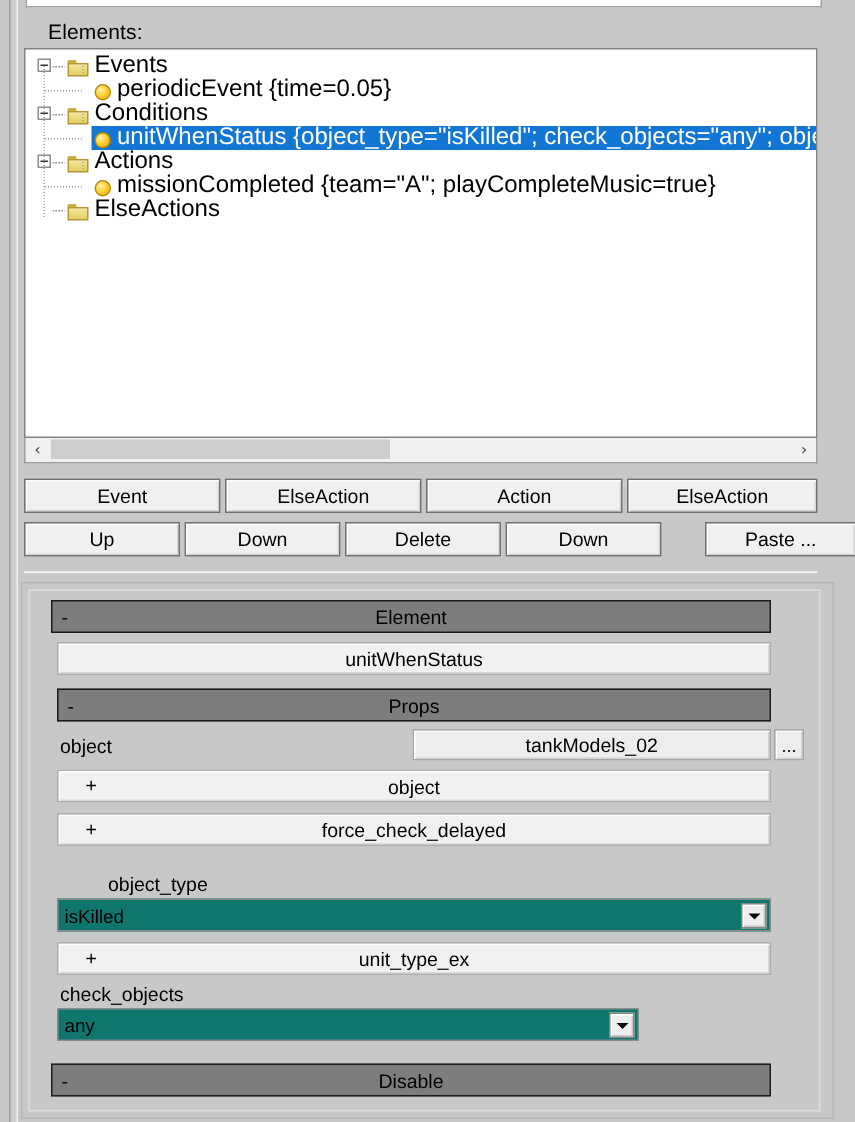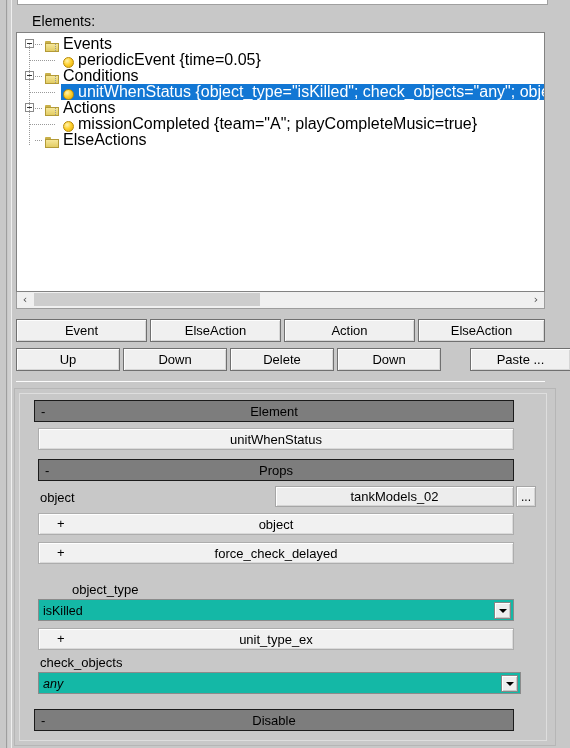--- a/index.html
+++ b/index.html
@@ -67,21 +67,21 @@
 
   .proplabel{position:absolute;font-size:13px;color:#000;}
 
   .valuebtn{position:absolute;height:21px;background:#ededed;border:1px solid #a6a6a6;box-sizing:border-box;
             display:flex;align-items:center;justify-content:center;font-size:13px;
             box-shadow:inset 1px 1px 0 #ffffff, inset -1px -1px 0 #d4d4d4;}
   .dotsbtn{position:absolute;height:21px;width:20px;background:#ededed;border:1px solid #a6a6a6;box-sizing:border-box;
            display:flex;align-items:center;justify-content:center;font-size:12px;
            box-shadow:inset 1px 1px 0 #ffffff, inset -1px -1px 0 #d4d4d4;}
 
-  .combo{position:absolute;height:22px;background:#14b8a6;border:1px solid #8b8b8b;box-sizing:border-box;}
+  .combo{position:absolute;height:22px;background:#0f766e;border:1px solid #8b8b8b;box-sizing:border-box;}
   .combo .txt{position:absolute;left:4px;top:0;height:22px;line-height:22px;font-size:12.5px;color:#000;}
   .combo .drop{position:absolute;right:2px;top:2px;width:17px;height:17px;background:#eee;
                border:1px solid #868686;box-sizing:border-box;
                box-shadow:inset 1px 1px 0 #ffffff, inset -1px -1px 0 #c9c9c9;
                display:flex;align-items:center;justify-content:center;}
   .combo .drop .tri{width:0;height:0;border-left:4px solid transparent;border-right:4px solid transparent;border-top:4px solid #000;}
 
   .watermark{position:absolute;left:180px;top:418px;width:230px;height:46px;opacity:.055;
              font-size:30px;font-family:"Liberation Serif",serif;color:#000;letter-spacing:2px;
              pointer-events:none;text-align:center;line-height:46px;}
@@ -177,21 +177,21 @@
             <span class="tri"></span>
           </span>
       </div>
 
       <div class="flatbtn" style="left:18px;top:234px;width:476px;">
         <span class="plus">+</span>
         <span>unit_type_ex</span>
       </div>
 
       <div class="proplabel" style="left:20px;top:261px;">check_objects</div>
-      <div class="combo" style="left:18px;top:278px;width:483px;font-style:italic;">
+      <div class="combo" style="left:18px;top:278px;width:388px;">
         <span class="txt">any</span>
         <span class="drop">
             <span class="tri"></span>
           </span>
       </div>
 
       <div class="grouphdr" style="left:14px;top:315px;width:480px;">
         <span class="minus">-</span>
         <span class="ttl">Disable</span>
       </div>

